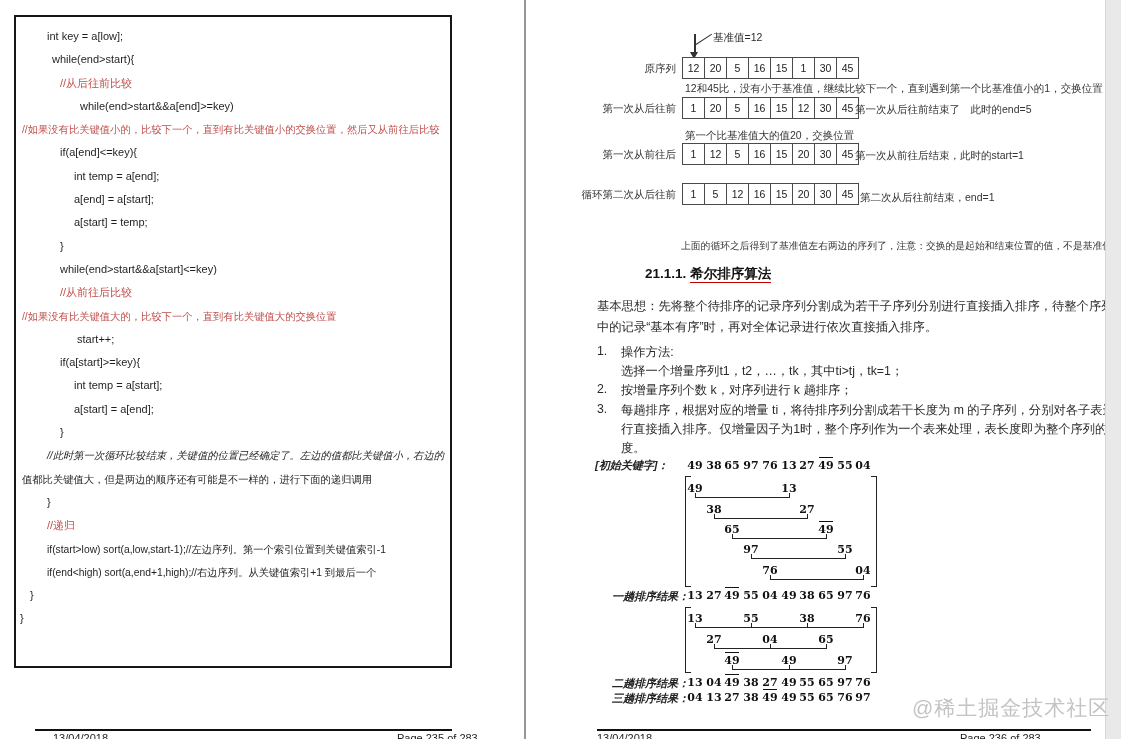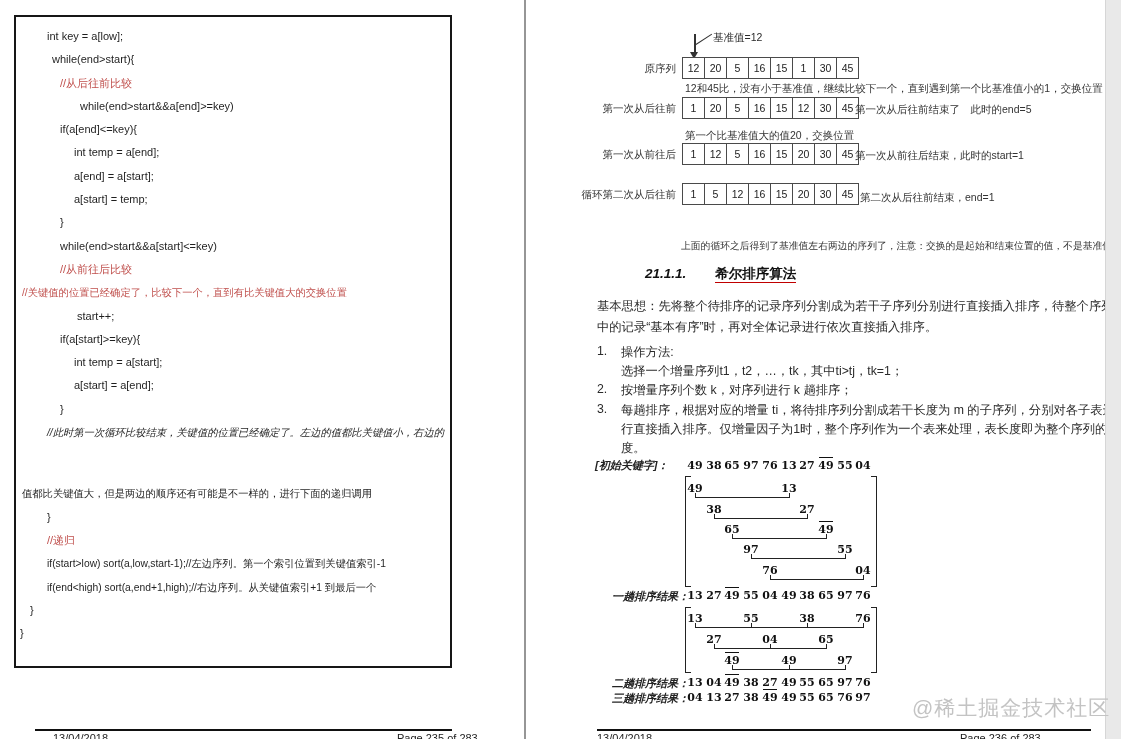--- a/index.html
+++ b/index.html
@@ -34,21 +34,21 @@
   .qs-note{position:absolute;font-size:10.5px;color:#333;white-space:nowrap;}
   #qs-bottom-note{position:absolute;left:148px;top:240px;font-size:9.8px;color:#333;white-space:nowrap;}
   #qs-arrow-v{position:absolute;left:161px;top:34px;width:1.5px;height:19px;background:#333;}
   #qs-arrow-head{position:absolute;left:157px;top:52px;width:0;height:0;
     border-left:4px solid transparent;border-right:4px solid transparent;border-top:7px solid #333;}
   #qs-arrow-diag{position:absolute;left:163px;top:44px;width:19px;height:1.3px;background:#333;transform:rotate(-33deg);transform-origin:left center;}
   #qs-pivot-label{position:absolute;left:180px;top:31px;font-size:10.5px;color:#2a2a2a;white-space:nowrap;}
 
   
   #section-heading{position:absolute;left:112px;top:265px;font-size:13.5px;font-weight:bold;color:#111;white-space:nowrap;}
-  #sec-num{margin-right:29px;font-style:italic;}
+  #sec-num{margin-right:4px;}
   #sec-title{border-bottom:1.6px solid #c00000;padding-bottom:1px;}
   #para{position:absolute;left:64px;top:296px;font-size:12.3px;line-height:21px;color:#2a2a2a;white-space:nowrap;}
   #list{position:absolute;left:64px;top:344px;width:505px;height:110px;}
   .li-num{position:absolute;left:0;font-size:12.3px;color:#2a2a2a;}
   .li-line{position:absolute;left:24px;font-size:12.3px;color:#2a2a2a;white-space:nowrap;}
 
   
   #shell{position:absolute;left:0;top:0;width:572px;height:739px;}
   .sh-label{position:absolute;font-size:11px;font-weight:bold;color:#222;white-space:nowrap;font-style:italic;}
   .sh-num{position:absolute;width:20px;text-align:center;font-size:11px;font-weight:bold;
@@ -64,35 +64,36 @@
 </style>
 </head>
 <body>
 
 <div class="page" id="left-page">
   <div id="code-box">
       <div class="code-line" style="padding-left: 31px;">int key = a[low];</div>
       <div class="code-line" style="padding-left: 36px;">while(end&gt;start){</div>
       <div class="code-line red" style="padding-left: 44px;">//从后往前比较</div>
       <div class="code-line" style="padding-left: 64px;">while(end&gt;start&amp;&amp;a[end]&gt;=key)</div>
+      <div class="code-line red small" style="padding-left: 6px;">//如果没有比关键值小的，比较下一个，直到有比关键值小的交换位置，然后又从前往后比较</div>
       <div class="code-line" style="padding-left: 44px;">if(a[end]&lt;=key){</div>
       <div class="code-line" style="padding-left: 58px;">int temp = a[end];</div>
       <div class="code-line" style="padding-left: 58px;">a[end] = a[start];</div>
       <div class="code-line" style="padding-left: 58px;">a[start] = temp;</div>
       <div class="code-line" style="padding-left: 44px;">}</div>
       <div class="code-line" style="padding-left: 44px;">while(end&gt;start&amp;&amp;a[start]&lt;=key)</div>
       <div class="code-line red" style="padding-left: 44px;">//从前往后比较</div>
-      <div class="code-line red small" style="padding-left: 6px;">//关键值的位置已经确定了，比较下一个，直到有比关键值大的交换位置</div>
+      <div class="code-line red small" style="padding-left: 6px;">//如果没有比关键值大的，比较下一个，直到有比关键值大的交换位置</div>
       <div class="code-line" style="padding-left: 61px;">start++;</div>
       <div class="code-line" style="padding-left: 44px;">if(a[start]&gt;=key){</div>
       <div class="code-line" style="padding-left: 58px;">int temp = a[start];</div>
       <div class="code-line" style="padding-left: 58px;">a[start] = a[end];</div>
       <div class="code-line" style="padding-left: 44px;">}</div>
       <div class="code-line small" style="padding-left: 31px; font-style: italic;">//此时第一次循环比较结束，关键值的位置已经确定了。左边的值都比关键值小，右边的</div>
-      <div class="code-line small" style="padding-left: 6px; margin-top: 38px;">值都比关键值大，但是两边的顺序还有可能是不一样的，进行下面的递归调用</div>
+      <div class="code-line small" style="padding-left: 6px;">值都比关键值大，但是两边的顺序还有可能是不一样的，进行下面的递归调用</div>
       <div class="code-line" style="padding-left: 31px;">}</div>
       <div class="code-line red" style="padding-left: 31px;">//递归</div>
       <div class="code-line small" style="padding-left: 31px;">if(start&gt;low) sort(a,low,start-1);//左边序列。第一个索引位置到关键值索引-1</div>
       <div class="code-line small" style="padding-left: 31px;">if(end&lt;high) sort(a,end+1,high);//右边序列。从关键值索引+1 到最后一个</div>
       <div class="code-line" style="padding-left: 14px;">}</div>
       <div class="code-line" style="padding-left: 4px;">}</div>
     </div>
   <div class="footer-rule" style="left:35px;top:729px;width:417px;"></div>
   <div class="footer-text" style="left:53px;">13/04/2018</div>
   <div class="footer-text" style="left:397px;">Page 235 of 283</div>

